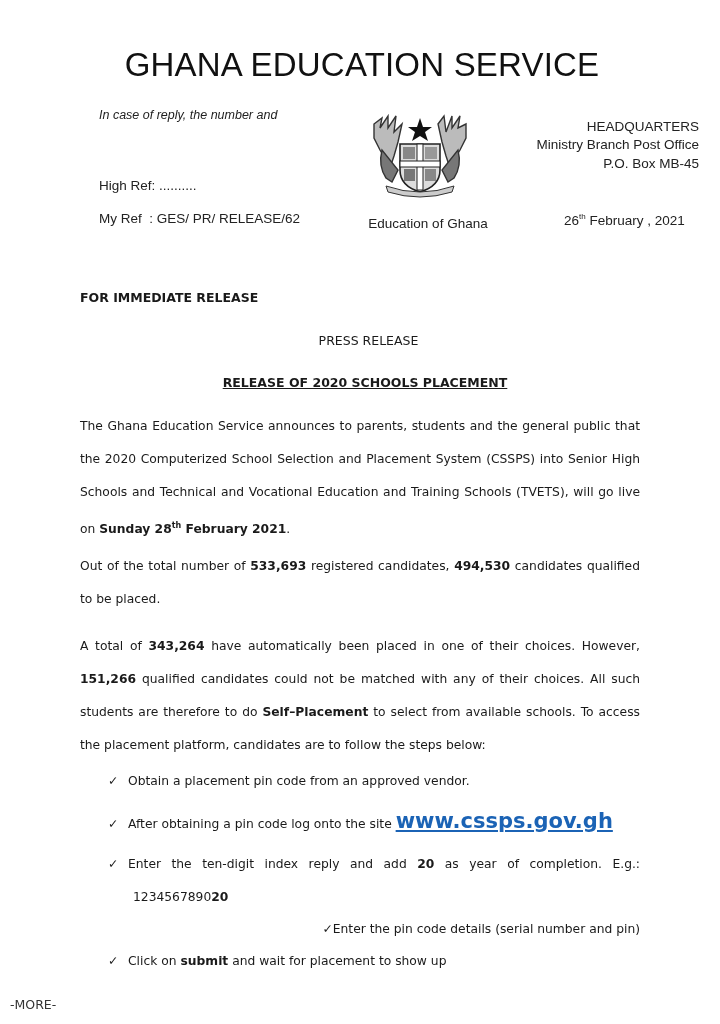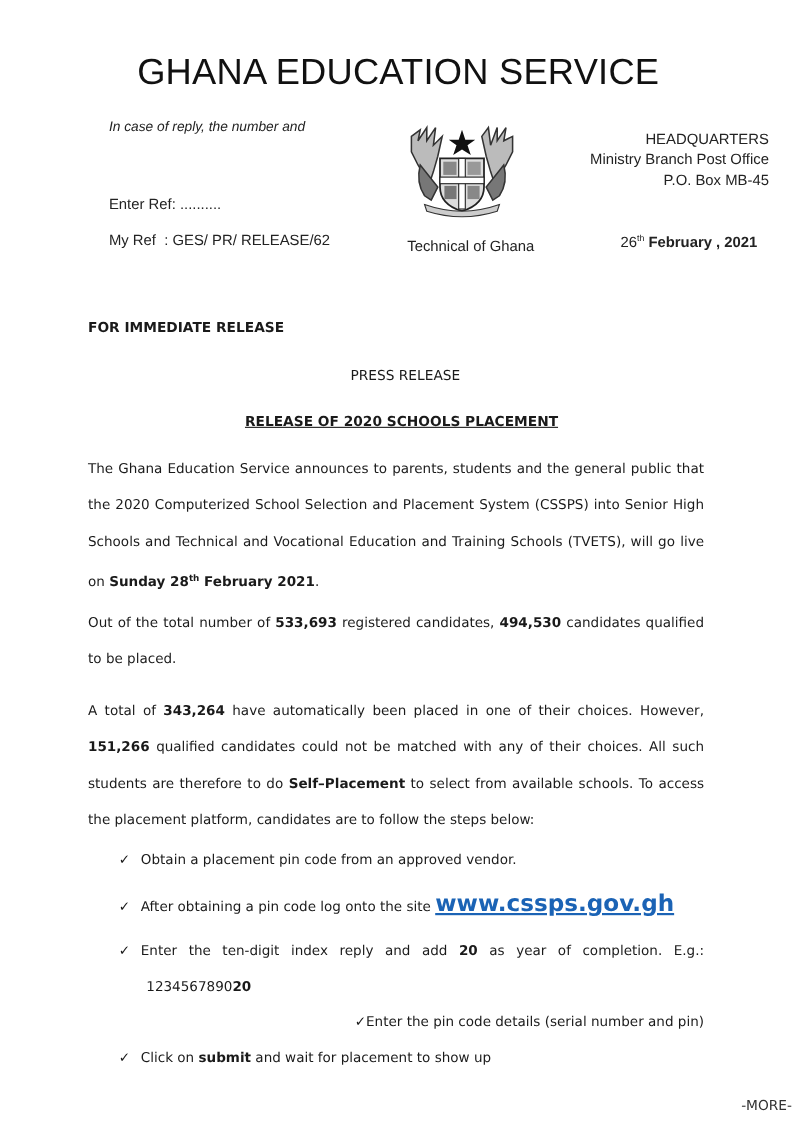--- a/index.html
+++ b/index.html
@@ -28,32 +28,32 @@
     #p3 { top: 630px; }
     .step { left: 108px; width: 532px; font-size: 12.3px; line-height: 33px; }
     .step .check { display: inline-block; width: 20px; }
     #s1 { top: 765px; }
     #s2 { top: 805px; }
     #s3 { top: 848px; text-align: justify; text-align-last: justify; }
     #s3b { top: 881px; left: 133px; font-size: 12.3px; line-height: 33px; }
     #s4 { top: 913px; text-align: right; }
     #s5 { top: 945px; }
     #link { color: #1b63b5; font-size: 21px; font-weight: bold; text-decoration: underline; }
-    #more { left: 0; width: 720px; top: 997px; text-align: right; font-size: 12.5px; color: #333; padding-left: 10px; box-sizing: border-box; }
+    #more { left: 0; width: 720px; top: 997px; text-align: left; font-size: 12.5px; color: #333; padding-left: 10px; box-sizing: border-box; }
     b { font-weight: bold; }
   </style>
 </head>
 <body>
 
 <div id="title" class="abs arial">GHANA EDUCATION SERVICE</div>
 
 <div id="reply-note" class="abs arial">
   <div>In case of reply, the number and</div>
 </div>
-<div id="your-ref" class="abs arial">Enter Ref: ..........</div>
+<div id="your-ref" class="abs arial">High Ref: ..........</div>
 <div id="my-ref" class="abs arial" style="white-space:pre;">My Ref  : GES/ PR/ RELEASE/62</div>
 
 <svg id="coat" class="abs" viewBox="0 0 104 92">
   <g fill="none" stroke="#333" stroke-width="1.4">
 
     <path d="M6 14 L14 8 L12 18 L20 6 L20 18 L28 6 L26 22 L34 14 L30 32 L26 46 L22 58 L18 50 L12 40 L6 28 Z" fill="#bbb"></path>
     <path d="M70 14 L76 6 L78 22 L84 6 L84 18 L92 6 L90 18 L98 14 L98 28 L92 40 L86 50 L82 58 L78 46 L74 32 Z" fill="#bbb"></path>
 
     <path d="M14 40 Q10 56 18 68 L24 72 L30 60 Z" fill="#777"></path>
     <path d="M90 40 Q94 56 86 68 L80 72 L74 60 Z" fill="#777"></path>
@@ -64,28 +64,28 @@
   <path d="M32 34 L72 34 L72 60 Q72 76 52 82 Q32 76 32 60 Z" fill="#ddd" stroke="#222" stroke-width="1.6"></path>
   <rect x="49" y="34" width="6" height="46" fill="#fff" stroke="#222" stroke-width="1"></rect>
   <rect x="32" y="51" width="40" height="6" fill="#fff" stroke="#222" stroke-width="1"></rect>
   <rect x="35" y="37" width="12" height="12" fill="#888"></rect>
   <rect x="57" y="37" width="12" height="12" fill="#999"></rect>
   <rect x="36" y="59" width="11" height="12" fill="#777"></rect>
   <rect x="57" y="59" width="11" height="12" fill="#888"></rect>
 
   <path d="M18 76 Q52 88 86 76 L84 82 Q52 92 20 82 Z" fill="#ccc" stroke="#333" stroke-width="1"></path>
 </svg>
-<div id="republic" class="abs arial">Technical of Ghana</div>
+<div id="republic" class="abs arial">Education of Ghana</div>
 
 <div id="hq" class="abs arial">
   <div>HEADQUARTERS</div>
   <div>Ministry Branch Post Office</div>
   <div>P.O. Box MB-45</div>
 </div>
-<div id="date" class="abs arial"><span>26</span><sup>th</sup><span style="white-space:pre;font-weight:bold;"> February , 2021</span></div>
+<div id="date" class="abs arial"><span>26</span><sup>th</sup><span style="white-space:pre;"> February , 2021</span></div>
 
 <div id="immediate" class="abs body-font">FOR IMMEDIATE RELEASE</div>
 <div id="press" class="abs body-font">PRESS RELEASE</div>
 <div id="headline" class="abs body-font">RELEASE OF 2020 SCHOOLS PLACEMENT</div>
 
 <div id="p1" class="abs para body-font"><span>The Ghana Education Service announces to parents, students and the general public that the 2020 Computerized School Selection and Placement System (CSSPS) into Senior High Schools and Technical and Vocational Education and Training Schools (TVETS), will go live on </span><b><span>Sunday 28</span><sup style="font-size:8px;">th</sup><span style="white-space:pre;"> February 2021</span></b><span>.</span></div>
 
 <div id="p2" class="abs para body-font"><span style="white-space:pre-wrap;">Out of the total number of </span><b>533,693</b><span style="white-space:pre-wrap;"> registered candidates, </span><b>494,530</b><span> candidates qualified to be placed.</span></div>
 
 <div id="p3" class="abs para body-font"><span style="white-space:pre-wrap;">A total of </span><b>343,264</b><span style="white-space:pre-wrap;"> have automatically been placed in one of their choices. However, </span><b>151,266</b><span style="white-space:pre-wrap;"> qualified candidates could not be matched with any of their choices. All such students are therefore to do </span><b>Self–Placement</b><span> to select from available schools. To access the placement platform, candidates are to follow the steps below:</span></div>

